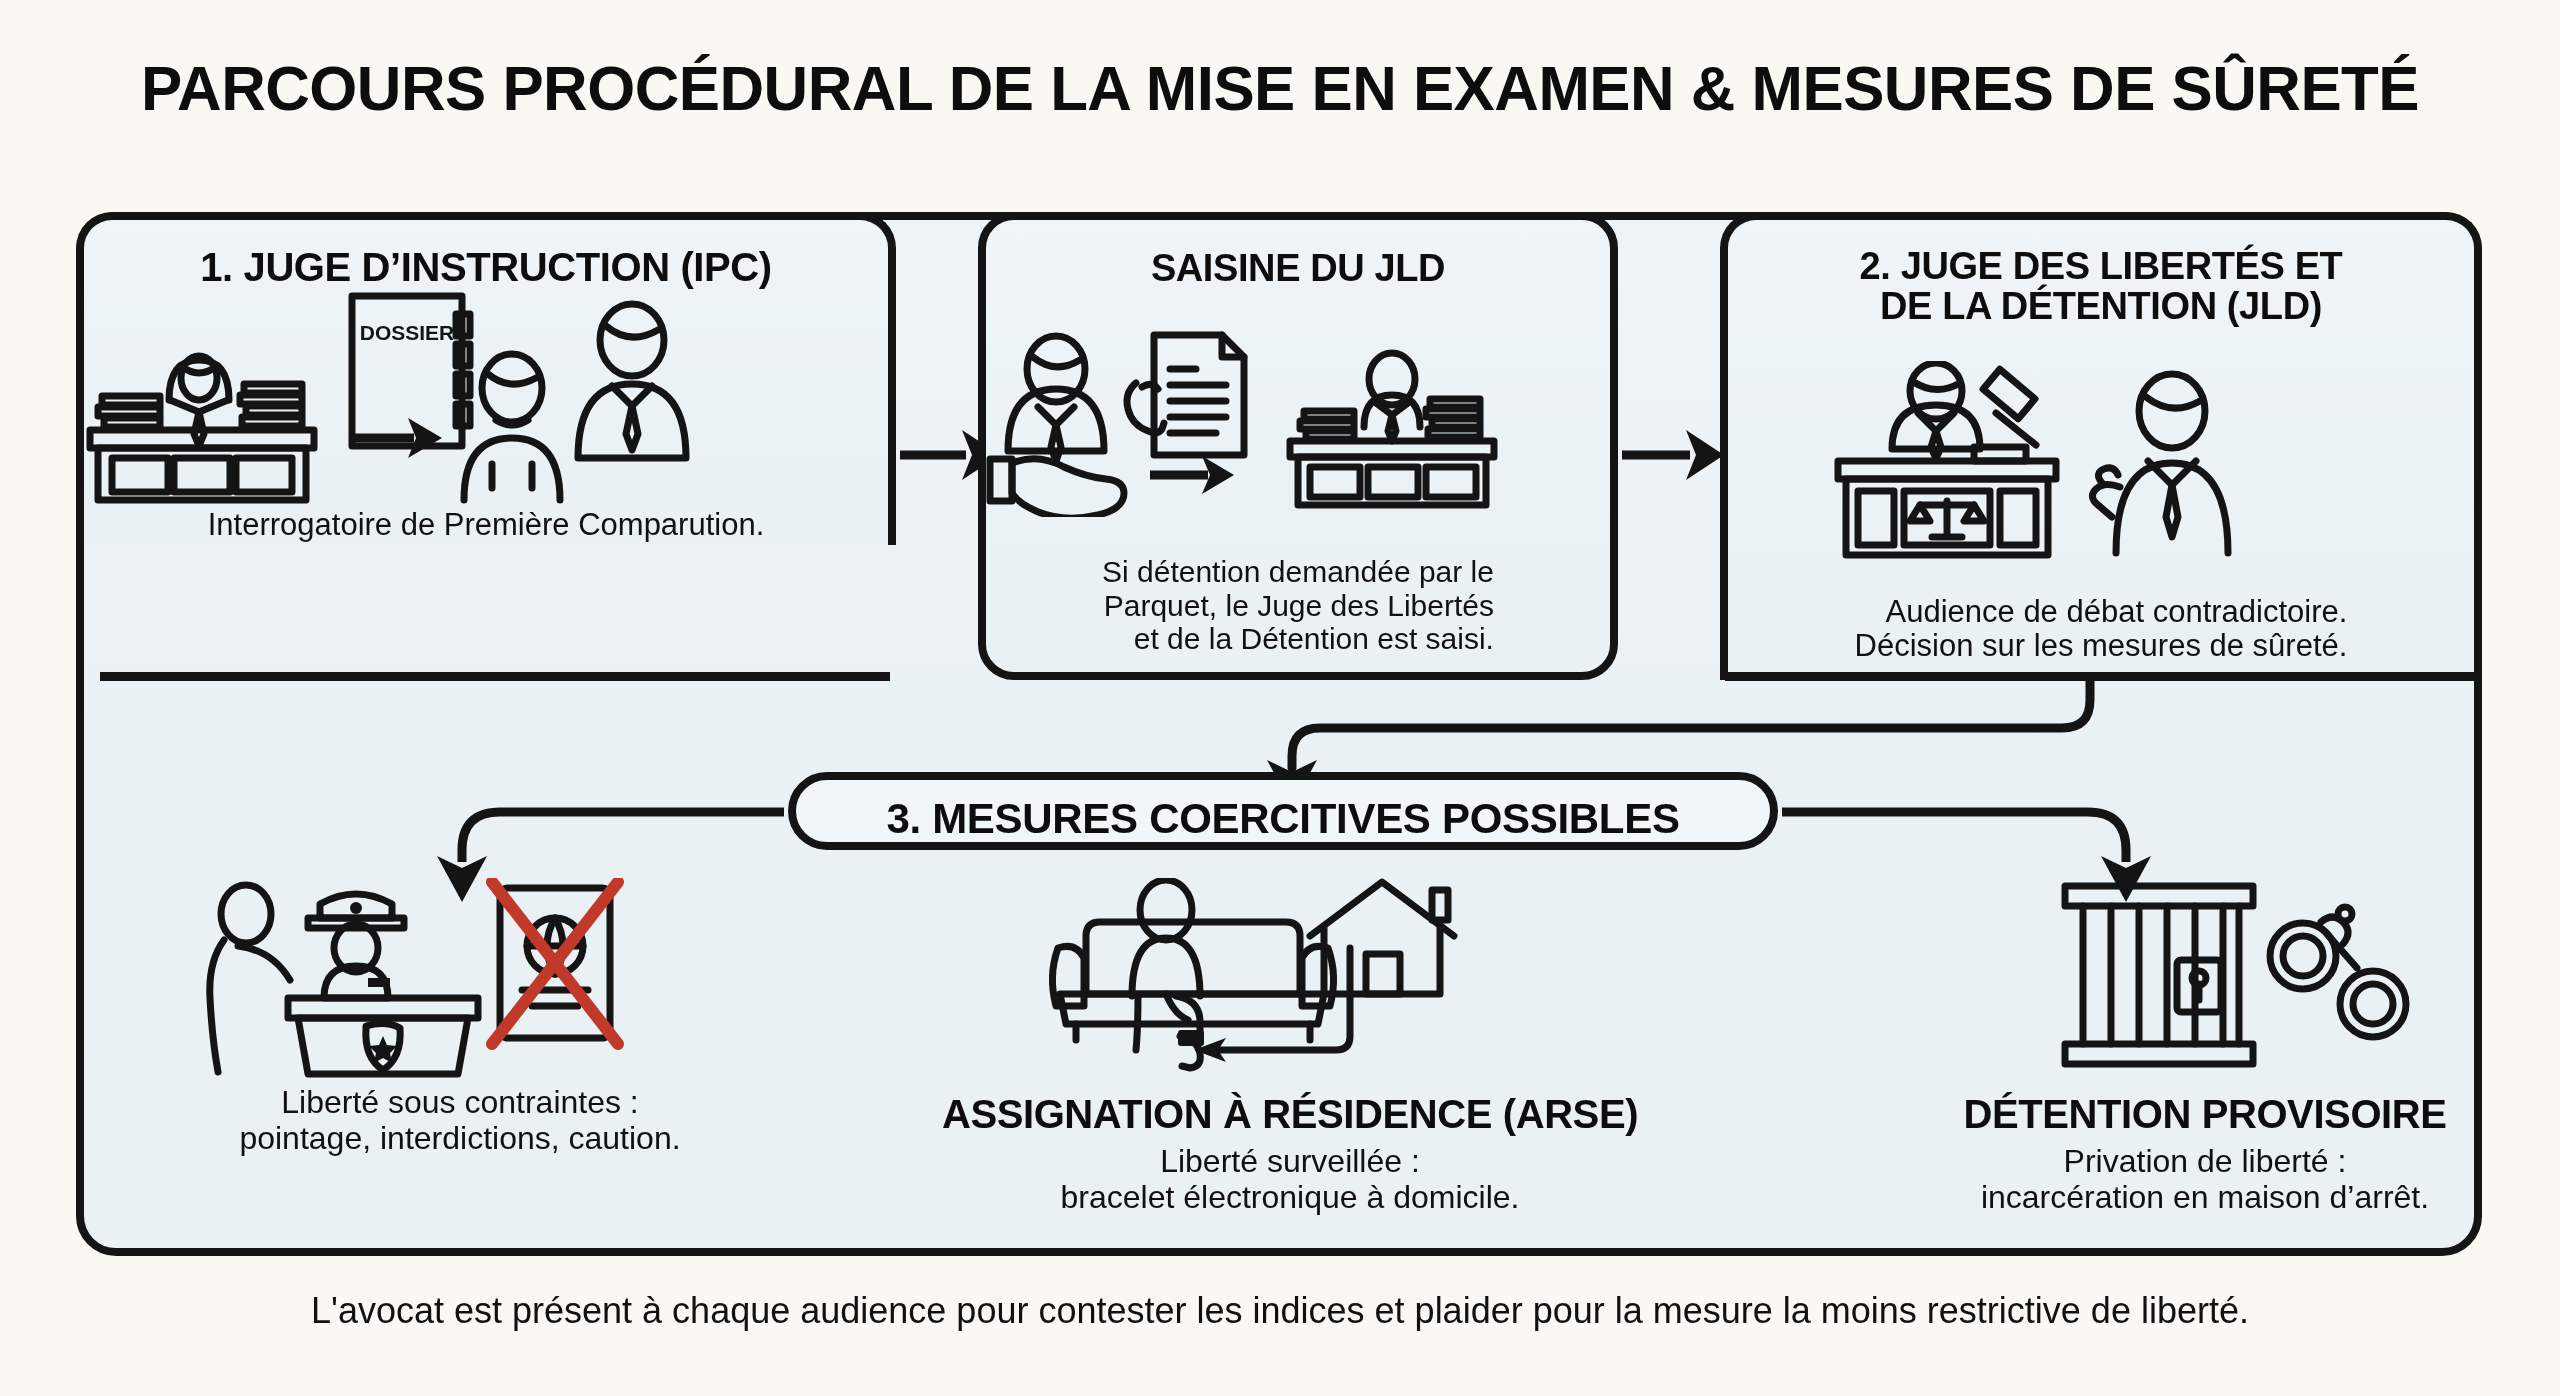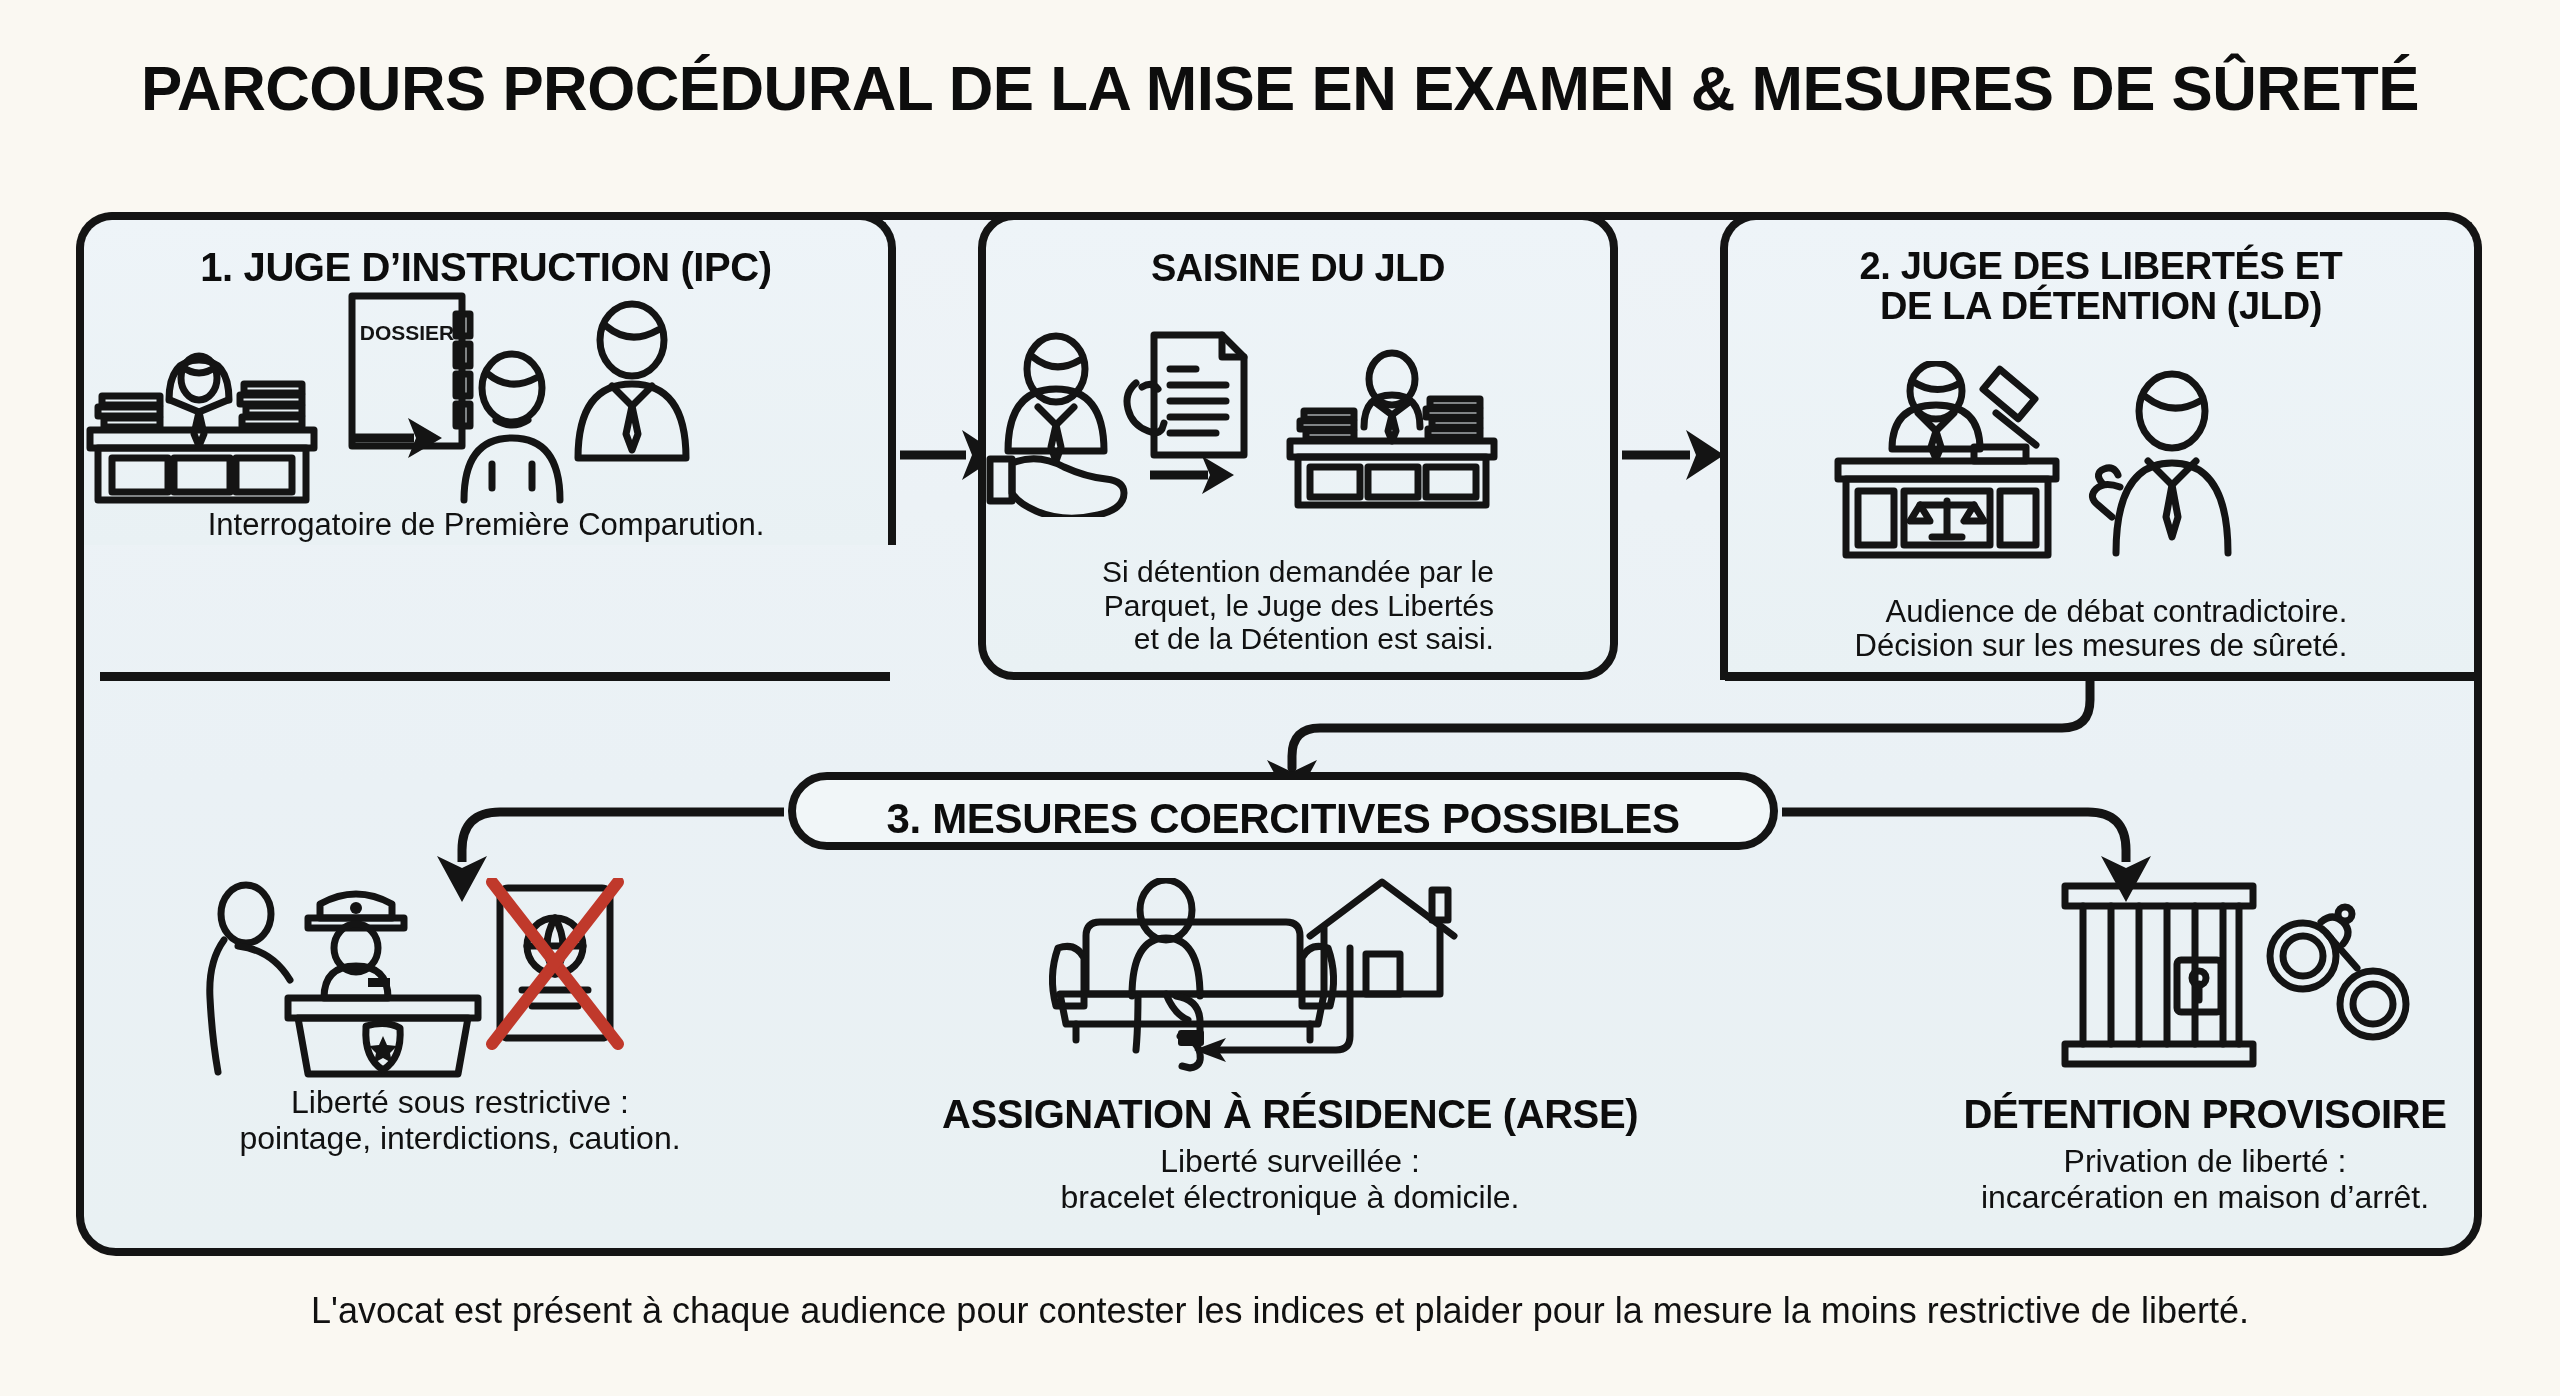--- a/index.html
+++ b/index.html
@@ -427,21 +427,21 @@
       <g>
         <rect class="ico" x="320" y="10" width="110" height="150" rx="8"></rect>
         <circle class="ico" cx="375" cy="68" r="28"></circle>
         <path class="ico" d="M347 68 L403 68 M375 40 q-16 28 0 56 M375 40 q16 28 0 56" stroke-width="5"></path>
         <path class="ico" d="M342 112 L408 112 M352 128 L398 128" stroke-width="6"></path>
         <path class="ico-x" d="M312 4 L438 166"></path>
         <path class="ico-x" d="M438 4 L312 166"></path>
       </g>
     </svg>
   </div>
-  <div class="measure-desc">Liberté sous restrictive :
+  <div class="measure-desc">Liberté sous contraintes :
 pointage, interdictions, caution.</div>
 </div>
 
 <div class="measure" id="m-arse">
   <div class="measure-art">
     <svg width="620" height="200" viewBox="0 0 620 200">
 
       <g>
         <path class="ico" d="M106 58 q0 -14 14 -14 l186 0 q14 0 14 14 l0 58 l-214 0 Z"></path>
         <path class="ico" d="M78 70 q18 -6 26 10 l0 48 l-28 0 q-8 -30 2 -58 Z"></path>

